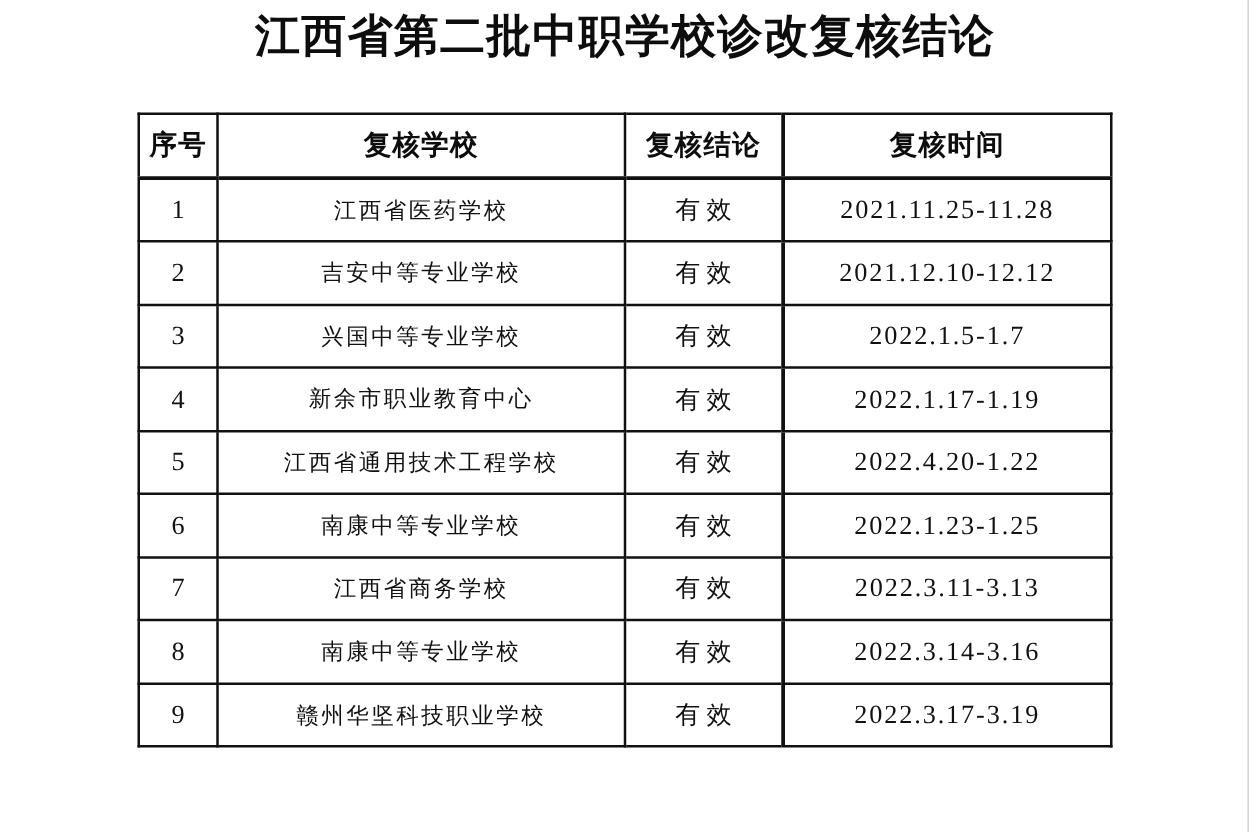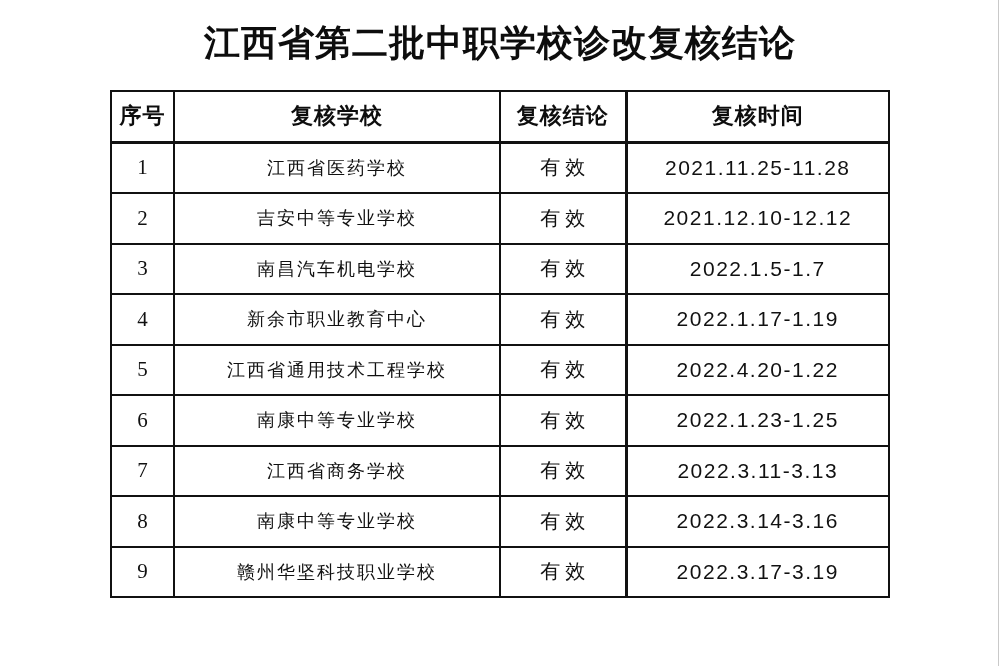--- a/index.html
+++ b/index.html
@@ -11,21 +11,21 @@
     position: relative;
     width: 1000px;
     height: 666px;
     background: #ffffff;
     overflow: hidden;
     color: #111111;
     font-family: "Liberation Serif", "DejaVu Serif", serif;
   }
   .page-title {
     margin: 0;
-    padding-top: 22px;
+    padding-top: 8px;
     text-align: center;
     font-size: 36px;
     line-height: 1.2;
     font-weight: bold;
     letter-spacing: 1px;
     color: #0d0d0d;
     font-family: "Liberation Serif", "DejaVu Serif", serif;
   }
   table.review-table {
     position: absolute;
@@ -70,21 +70,21 @@
   }
   td.cell-result {
     font-size: 20px;
     letter-spacing: 5px;
     text-indent: 5px; 
     font-family: "Liberation Serif", "DejaVu Serif", serif;
   }
   td.cell-time {
     font-size: 21px;
     letter-spacing: 1.5px;
-    font-family: Liberation Sans, sans-serif;
+    font-family: Liberation Serif, serif;
   }
   .right-edge-line {
     position: absolute;
     top: 0;
     right: 1px;
     width: 1px;
     height: 666px;
     background: #c9c9c9;
   }
 </style>
@@ -117,21 +117,21 @@
           <td class="cell-time">2021.11.25-11.28</td>
         </tr>
         <tr>
           <td class="cell-num">2</td>
           <td class="cell-school">吉安中等专业学校</td>
           <td class="cell-result">有效</td>
           <td class="cell-time">2021.12.10-12.12</td>
         </tr>
         <tr>
           <td class="cell-num">3</td>
-          <td class="cell-school">南昌汽车机电学校</td>
+          <td class="cell-school">兴国中等专业学校</td>
           <td class="cell-result">有效</td>
           <td class="cell-time">2022.1.5-1.7</td>
         </tr>
         <tr>
           <td class="cell-num">4</td>
           <td class="cell-school">新余市职业教育中心</td>
           <td class="cell-result">有效</td>
           <td class="cell-time">2022.1.17-1.19</td>
         </tr>
         <tr>

